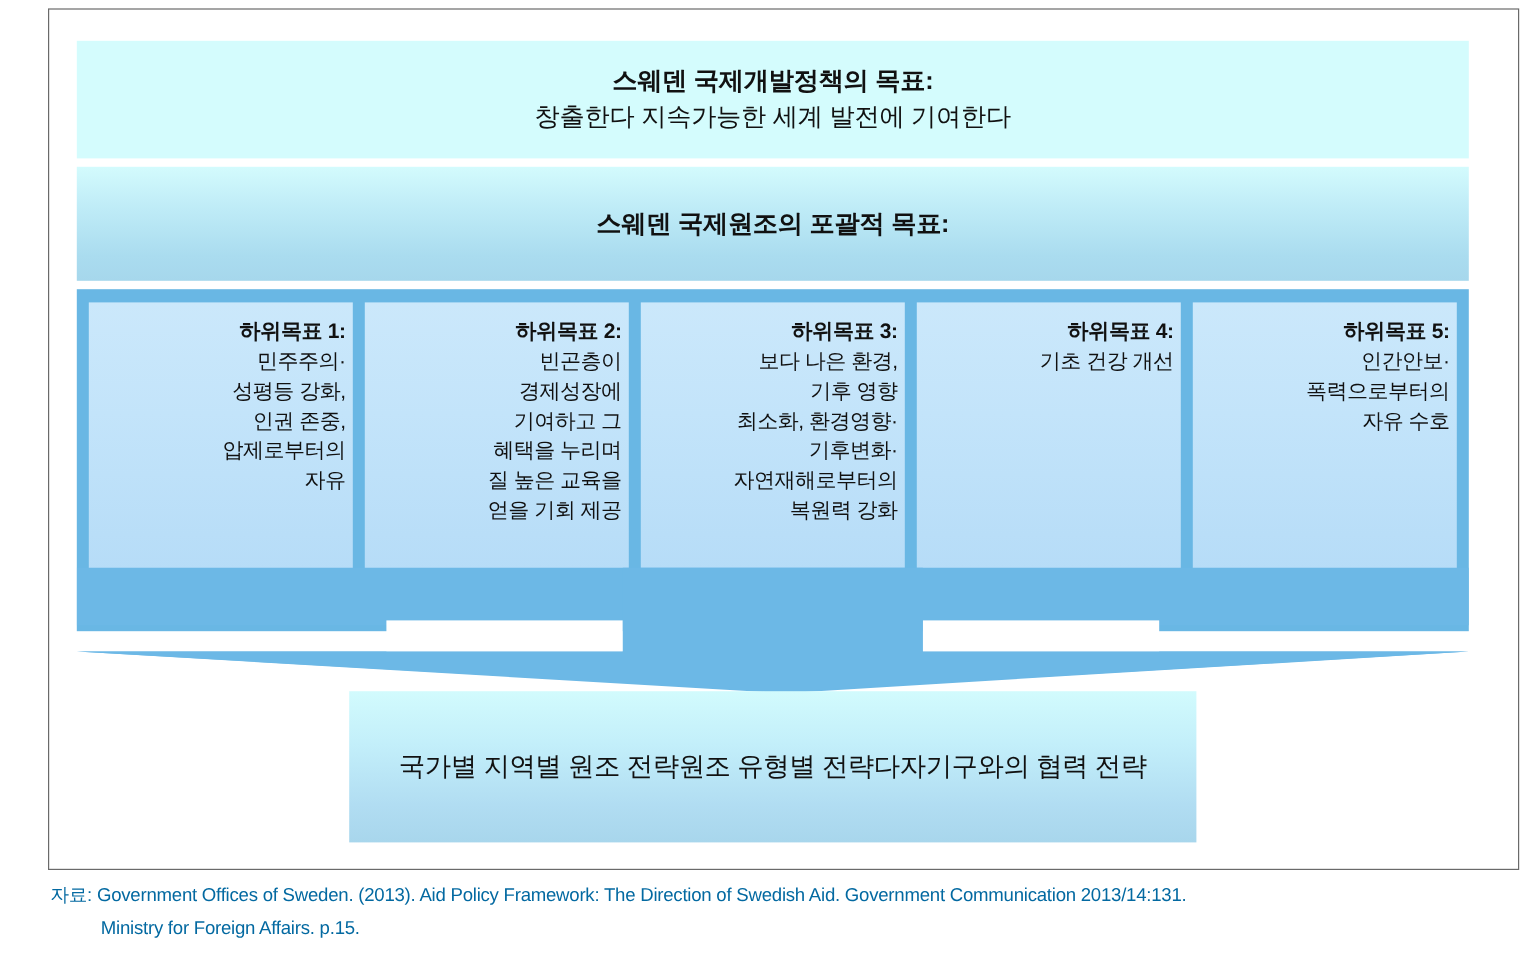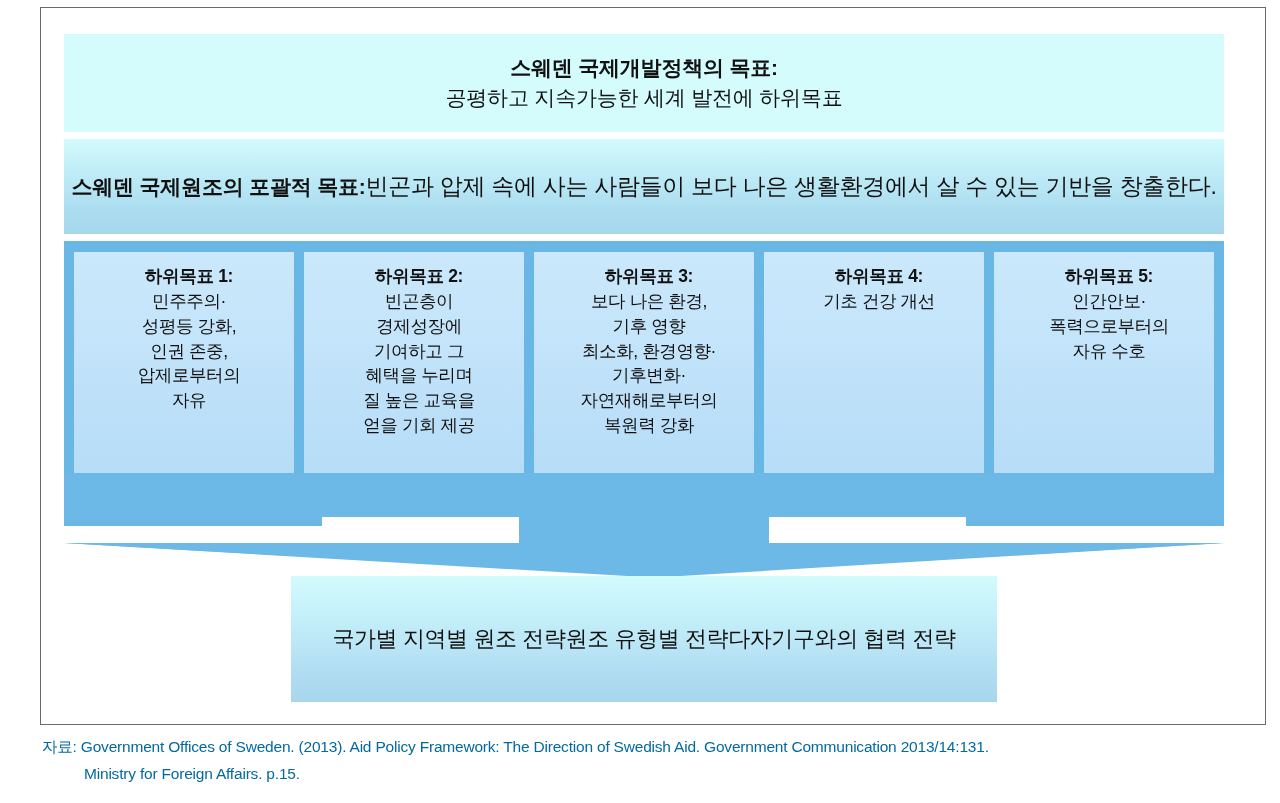--- a/index.html
+++ b/index.html
@@ -103,21 +103,21 @@
     width: 1140px;
     height: 244px;
     display: flex;
     gap: 10px;
   }
   .subgoal-box {
     flex: 1 1 0;
     background: linear-gradient(to bottom, #cbe8fb 0%, #c3e4fa 38%, #b4dbf7 100%);
     box-sizing: border-box;
     padding: 12px 6px 6px 16px;
-    text-align: center;
+    text-align: right;
     overflow: hidden;
   }
   .subgoal-title {
     font-size: 17.5px;
     font-weight: bold;
     letter-spacing: -0.3px;
     line-height: 1.42;
     display: block;
   }
   .subgoal-body {
@@ -175,26 +175,25 @@
   }
 </style>
 </head>
 <body>
 
 <div id="figure-frame">
   <div class="diagram">
 
     <div id="band-policy-goal">
       <span class="line-bold">스웨덴 국제개발정책의 목표:</span>
-      <span class="line-reg">공평하고 지속가능한 세계 발전에 하위목표</span>
+      <span class="line-reg">창출한다 지속가능한 세계 발전에 기여한다</span>
     </div>
 
     <div id="band-aid-goal">
       <span class="line-bold">스웨덴 국제원조의 포괄적 목표:</span>
-      <span class="line-reg">빈곤과 압제 속에 사는 사람들이 보다 나은 생활환경에서 살 수 있는 기반을 창출한다.</span>
     </div>
 
     <div id="subgoals-band">
       <div id="subgoals-row">
 
         <div class="subgoal-box">
           <span class="subgoal-title">하위목표 1:</span>
           <span class="subgoal-body">민주주의·
 성평등 강화,
 인권 존중,

